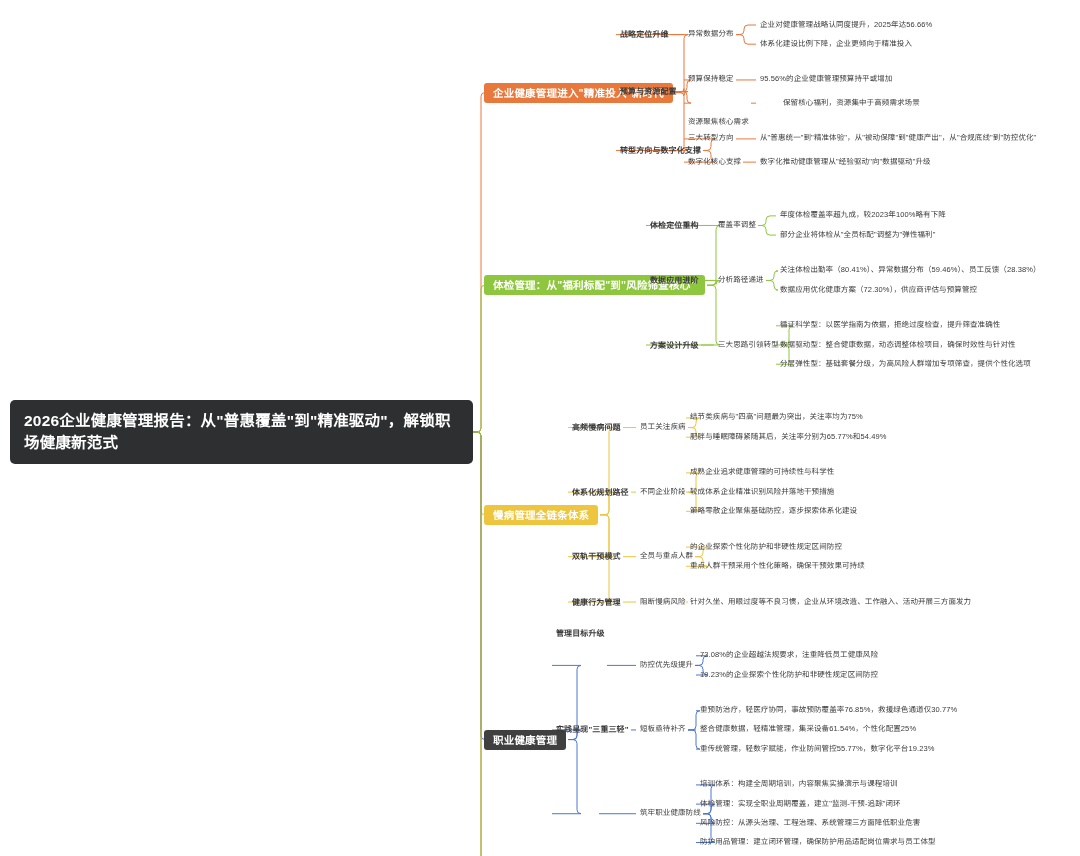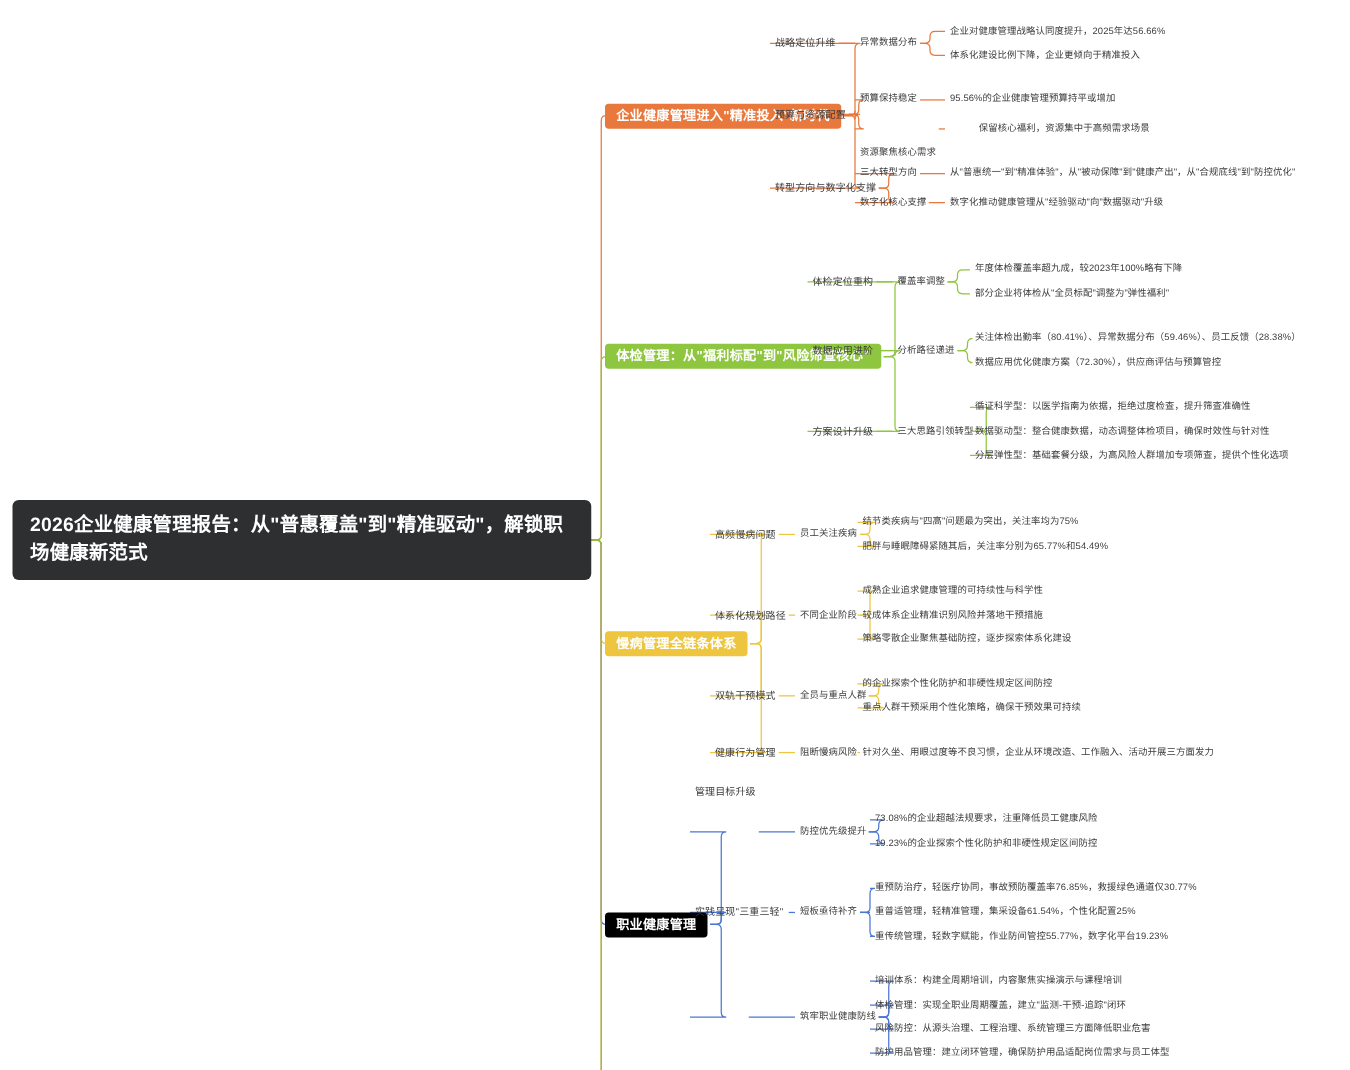--- a/index.html
+++ b/index.html
@@ -48,21 +48,21 @@
     font-size: 10.5px;
     font-weight: bold;
     padding: 4px 9px;
     border-radius: 3px;
     letter-spacing: .2px;
   }
   
   .l2 {
     font-size: 8px;
     color: #3b3b3b;
-    font-weight: normal;
+    font-weight: bold;
     letter-spacing: .1px;
     text-align: center;
   }
   
   .l3 {
     font-size: 7.5px;
     color: #3b3b3b;
     letter-spacing: .1px;
   }
   
@@ -216,29 +216,29 @@
       <div class="node l4" style="left: 690px; top: 468.42px;">成熟企业追求健康管理的可持续性与科学性</div>
       <div class="node l4" style="left: 690px; top: 487.62px;">较成体系企业精准识别风险并落地干预措施</div>
       <div class="node l4" style="left: 690px; top: 506.82px;">策略零散企业聚焦基础防控，逐步探索体系化建设</div>
       <div class="node l2" style="left: 572px; top: 552.18px;">双轨干预模式</div>
       <div class="node l3" style="left: 640px; top: 552.18px;">全员与重点人群</div>
       <div class="node l4" style="left: 690px; top: 542.58px;">的企业探索个性化防护和非硬性规定区间防控</div>
       <div class="node l4" style="left: 690px; top: 561.78px;">重点人群干预采用个性化策略，确保干预效果可持续</div>
       <div class="node l2" style="left: 572px; top: 597.54px;">健康行为管理</div>
       <div class="node l3" style="left: 640px; top: 597.54px;">阻断慢病风险</div>
       <div class="node l4" style="left: 690px; top: 597.54px;">针对久坐、用眼过度等不良习惯，企业从环境改造、工作融入、活动开展三方面发力</div>
-      <div class="node l1" style="left: 484px; background: #000000; top: 729.56px;">职业健康管理</div>
+      <div class="node l1" style="left: 484px; background: #404040; top: 729.56px;">职业健康管理</div>
       <div class="node l2" style="left: 556px; top: 629px;">管理目标升级</div>
       <div class="node l3" style="left: 640px; top: 660.9px;">防控优先级提升</div>
       <div class="node l4" style="left: 700px; top: 651.3px;">73.08%的企业超越法规要求，注重降低员工健康风险</div>
       <div class="node l4" style="left: 700px; top: 670.5px;">19.23%的企业探索个性化防护和非硬性规定区间防控</div>
       <div class="node l2" style="left: 556px; top: 725.46px;">实践呈现"三重三轻"</div>
       <div class="node l3" style="left: 640px; top: 725.46px;">短板亟待补齐</div>
       <div class="node l4" style="left: 700px; top: 706.26px;">重预防治疗，轻医疗协同，事故预防覆盖率76.85%，救援绿色通道仅30.77%</div>
-      <div class="node l4" style="left: 700px; top: 725.46px;">重普适管理，轻精准管理，集采设备61.54%，个性化配置25%</div>
+      <div class="node l4" style="left: 700px; top: 725.46px;">整合健康数据，轻精准管理，集采设备61.54%，个性化配置25%</div>
       <div class="node l4" style="left: 700px; top: 744.66px;">重传统管理，轻数字赋能，作业防间管控55.77%，数字化平台19.23%</div>
       <div class="node l2" style="left: 556px; top: 809.22px; margin-top: 48px;">全流程优化</div>
       <div class="node l3" style="left: 640px; top: 809.22px;">筑牢职业健康防线</div>
       <div class="node l4" style="left: 700px; top: 780.42px;">培训体系：构建全周期培训，内容聚焦实操演示与课程培训</div>
       <div class="node l4" style="left: 700px; top: 799.62px;">体检管理：实现全职业周期覆盖，建立"监测-干预-追踪"闭环</div>
       <div class="node l4" style="left: 700px; top: 818.82px;">风险防控：从源头治理、工程治理、系统管理三方面降低职业危害</div>
       <div class="node l4" style="left: 700px; top: 838.02px;">防护用品管理：建立闭环管理，确保防护用品适配岗位需求与员工体型</div>
     </div>
 </div>
 

